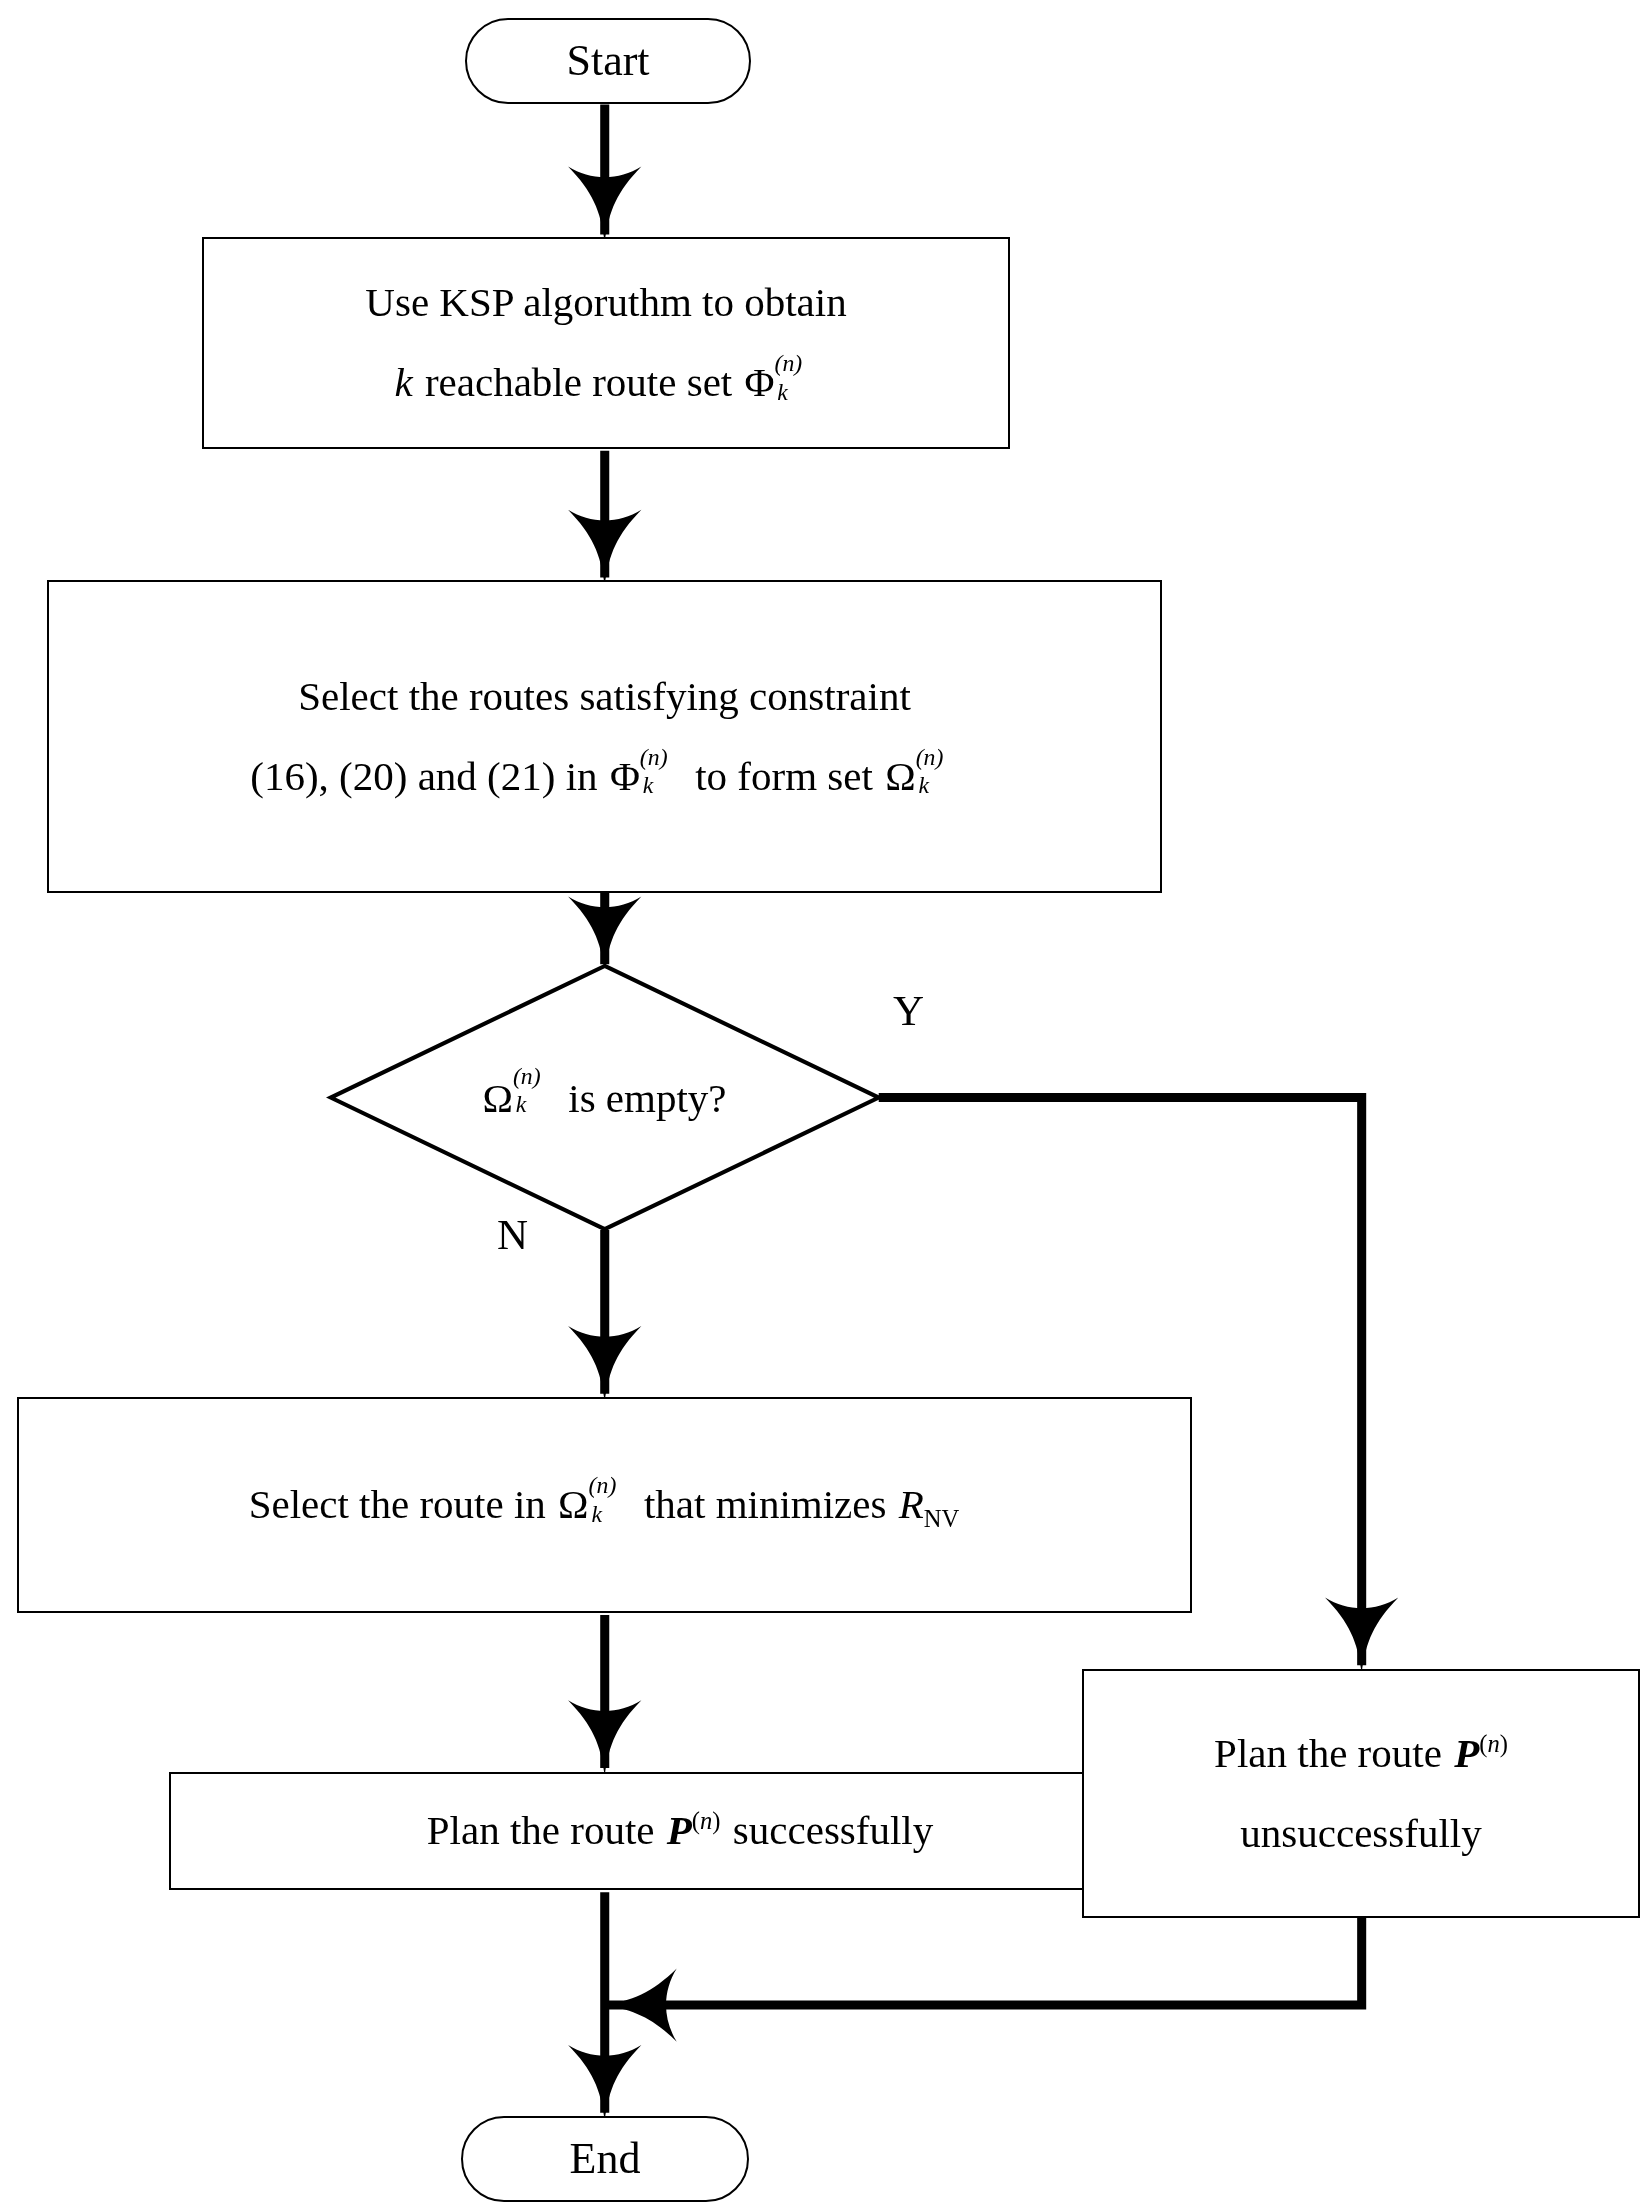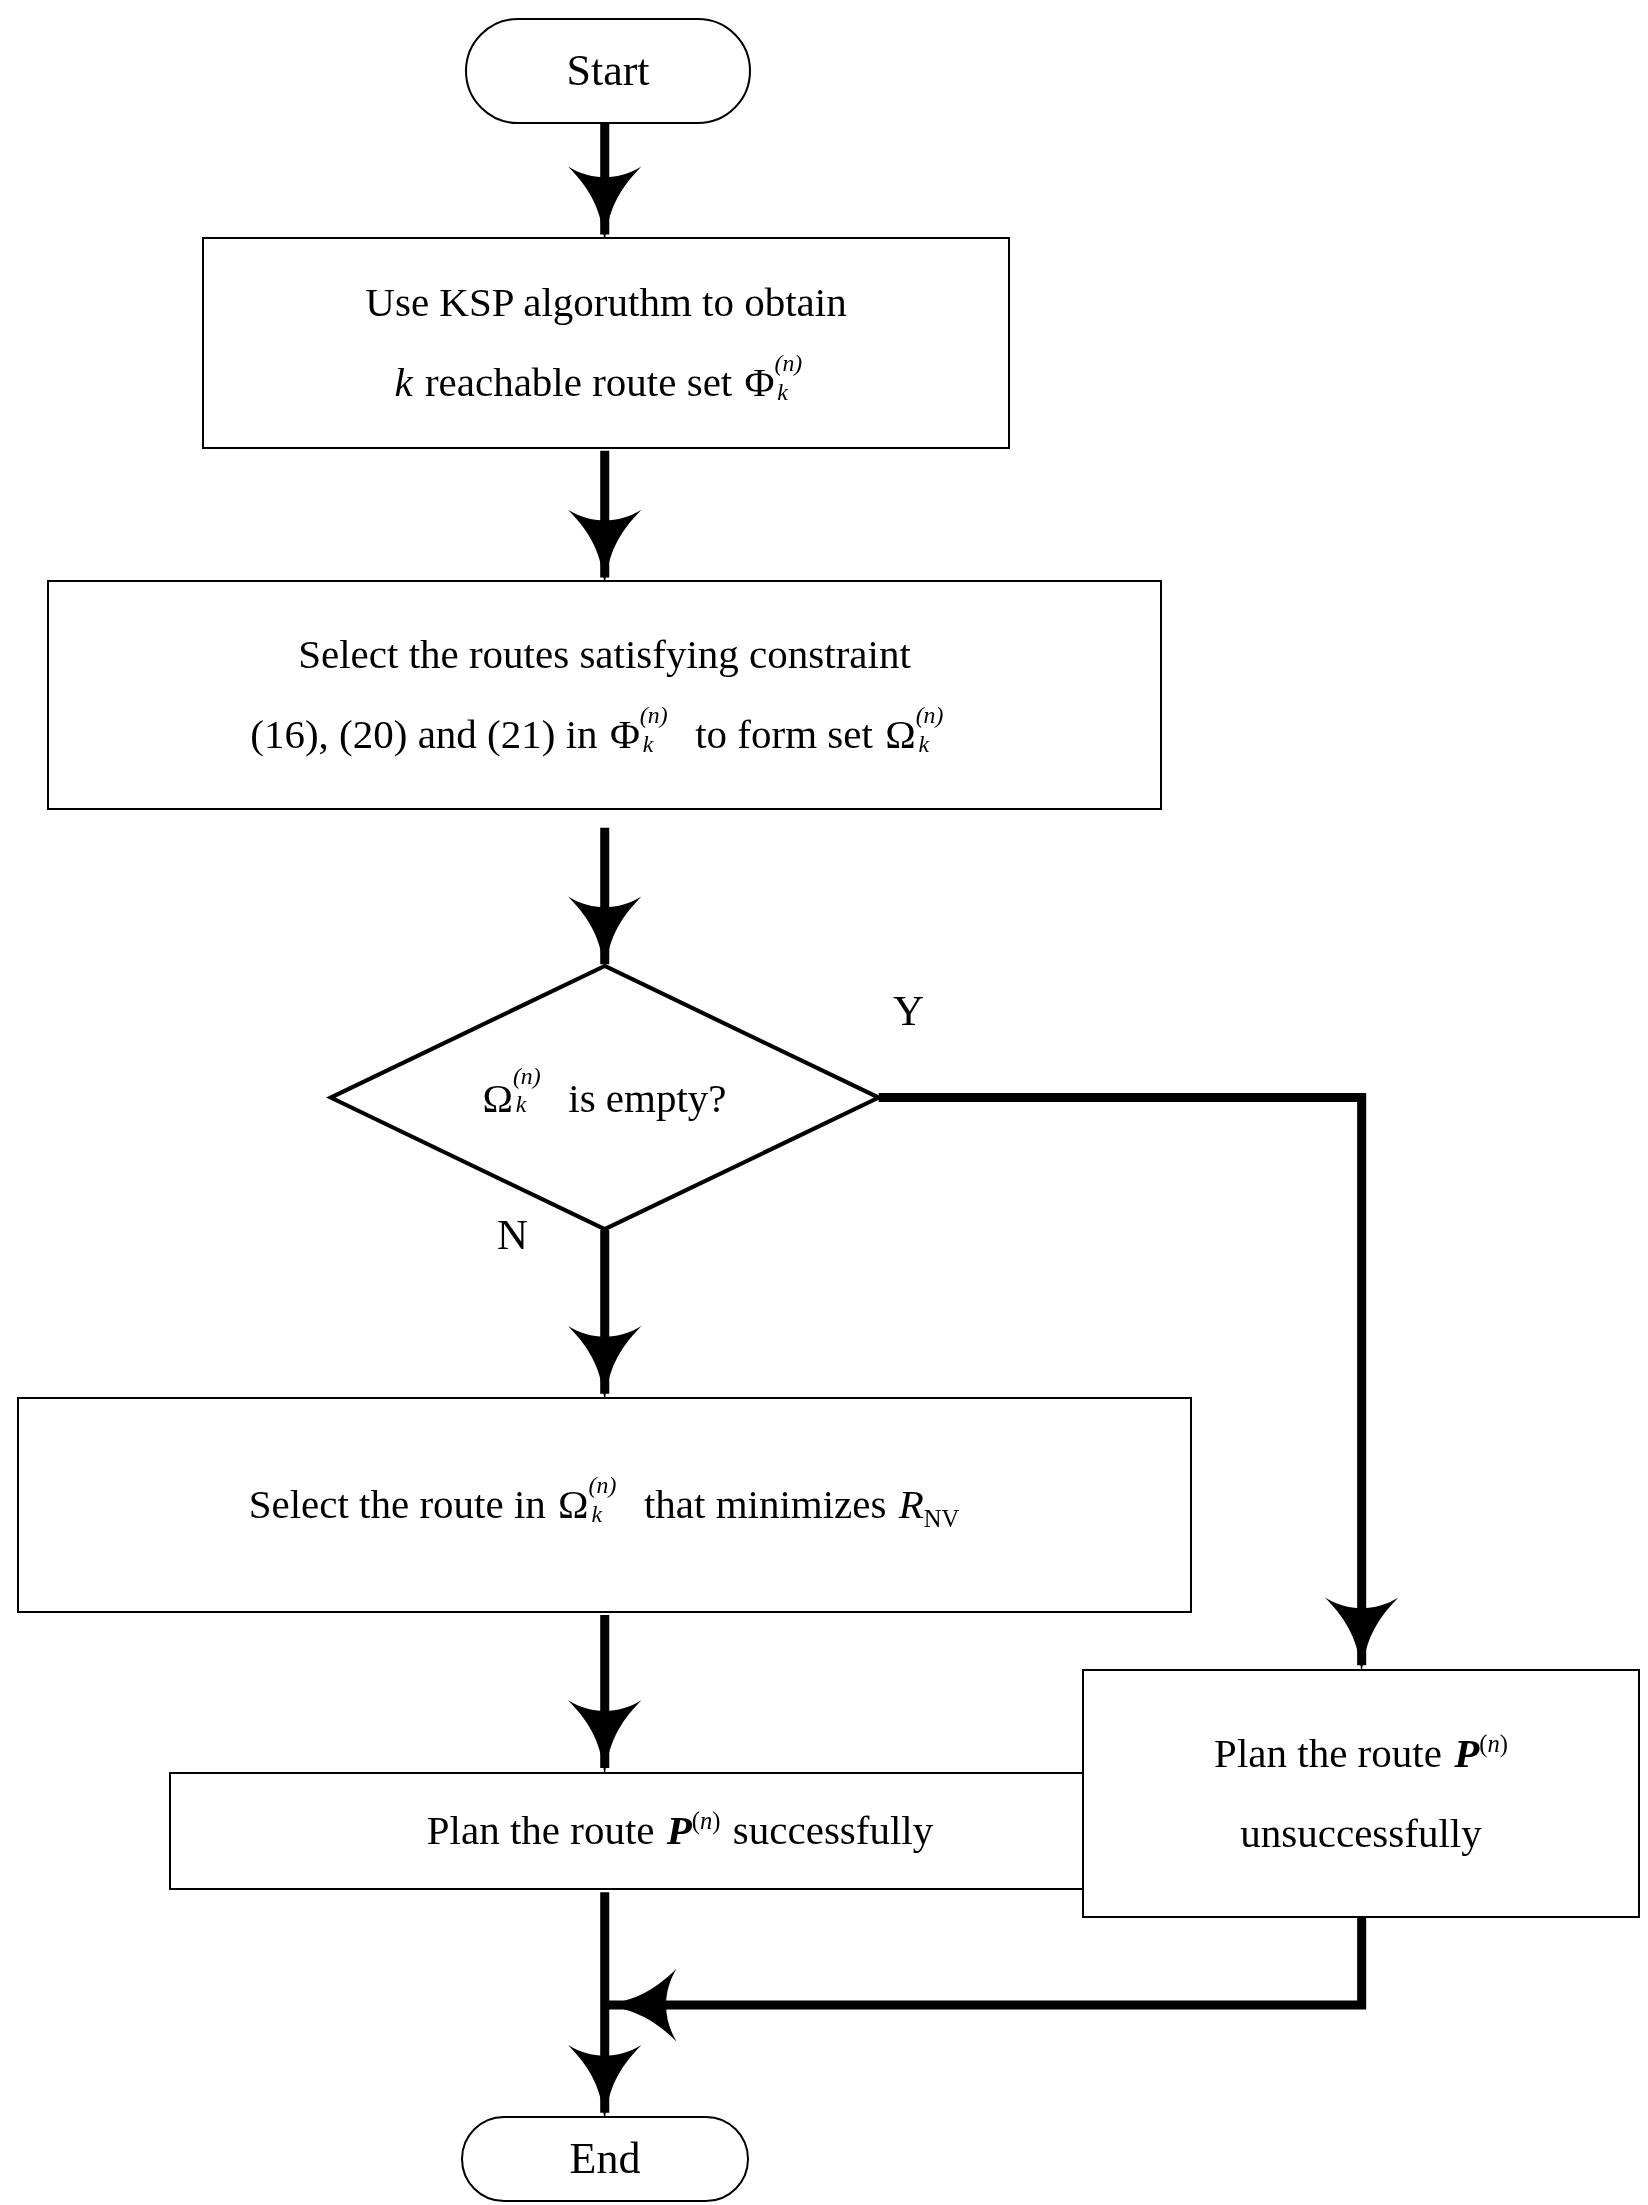--- a/index.html
+++ b/index.html
@@ -26,23 +26,23 @@
 
   
   .ss{display:inline-block;position:relative;width:1.05em;height:1em;vertical-align:baseline;}
   .ss i{position:absolute;left:0;font-size:0.58em;font-style:italic;}
   .ss i.up{top:-0.62em;}
   .ss i.dn{top:0.58em;left:0.12em;}
 
   .branch-label{position:absolute;font-size:43px;color:#000;}
 
   
-  #n-start{left:465px;top:18px;width:286px;height:106px;}
+  #n-start{left:465px;top:18px;width:286px;height:86px;}
   #n-ksp{left:202px;top:237px;width:808px;height:212px;}
-  #n-select-set{left:47px;top:580px;width:1115px;height:230px;}
+  #n-select-set{left:47px;top:580px;width:1115px;height:313px;}
   #n-select-route{left:16.5px;top:1397px;width:1175px;height:216px;}
   #n-success{left:169px;top:1772px;width:1022px;height:118px;}
   #n-fail{left:1082px;top:1669px;width:558px;height:249px;}
   #n-end{left:461px;top:2116px;width:288px;height:86px;}
 
   #lbl-y{left:893px;top:986px;}
   #lbl-n{left:497px;top:1210px;}
 
   .diamond-text{position:absolute;left:333px;top:1057px;width:543px;height:82px;
                 display:flex;align-items:center;justify-content:center;

